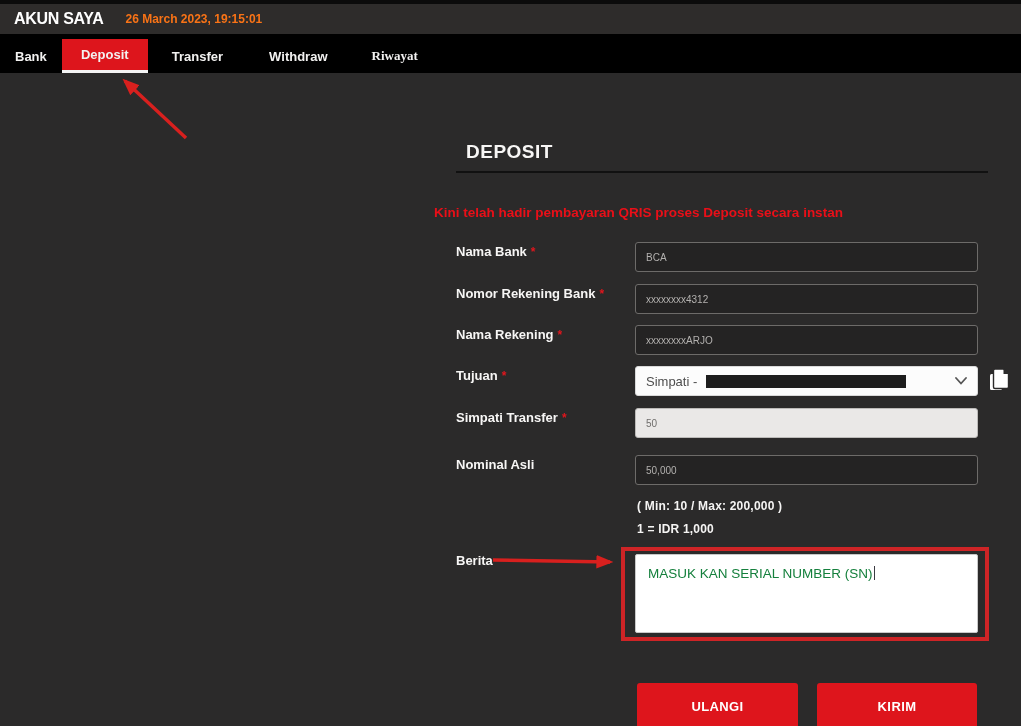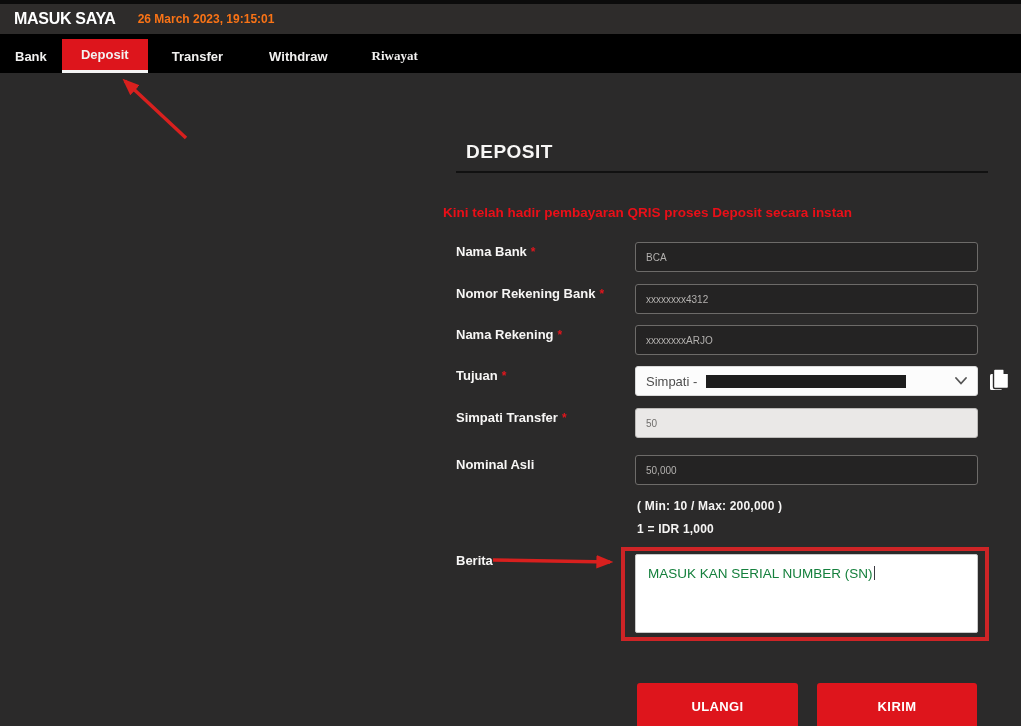--- a/index.html
+++ b/index.html
@@ -36,21 +36,21 @@
   .tab-transfer { padding:0 24px; }
   .tab-withdraw { padding:0 22px; }
   .tab-riwayat { padding:0 22px;font-family:Liberation Serif, serif; }
   
   .h-deposit {
     position:absolute; left:466px; top:141px; color:#f7f6f5;
     font-size:19px; font-weight:bold; letter-spacing:0.5px;
   }
   .hr { position:absolute; left:456px; top:171px; width:532px; height:2px; background:#111111; }
   .notice {
-    position:absolute; left:443px; top:205px; width:520px;
+    position:absolute; left:434px; top:205px; width:520px;
     color:#e90f18; font-weight:bold; font-size:13.5px;
   }
   .flabel {
     position:absolute; left:456px; color:#f7f6f5; font-weight:bold; font-size:13px;
   }
   .req { color:#e0161d; margin-left:4px; font-size:12px; }
   .field {
     position:absolute; left:635px; width:343px; height:30px;
     background:#242323; border:1px solid #6d6b69; border-radius:3px;
     color:#b3b1af; font-size:10px; padding:0 10px;
@@ -93,21 +93,21 @@
   .arrow-svg { position:absolute; pointer-events:none; z-index:6; }
 </style>
 </head>
 <body>
 
 <div class="page">
 
   <div class="top-strip"></div>
 
   <header class="header">
-    <span class="title">MASUK SAYA</span>
+    <span class="title">AKUN SAYA</span>
     <span class="datetime">26 March 2023, 19:15:01</span>
   </header>
 
   <nav class="nav">
     <div class="tab tab-bank">
       <span>Bank</span>
     </div>
     <div class="tab tab-deposit">
       <span>Deposit</span>
     </div>

